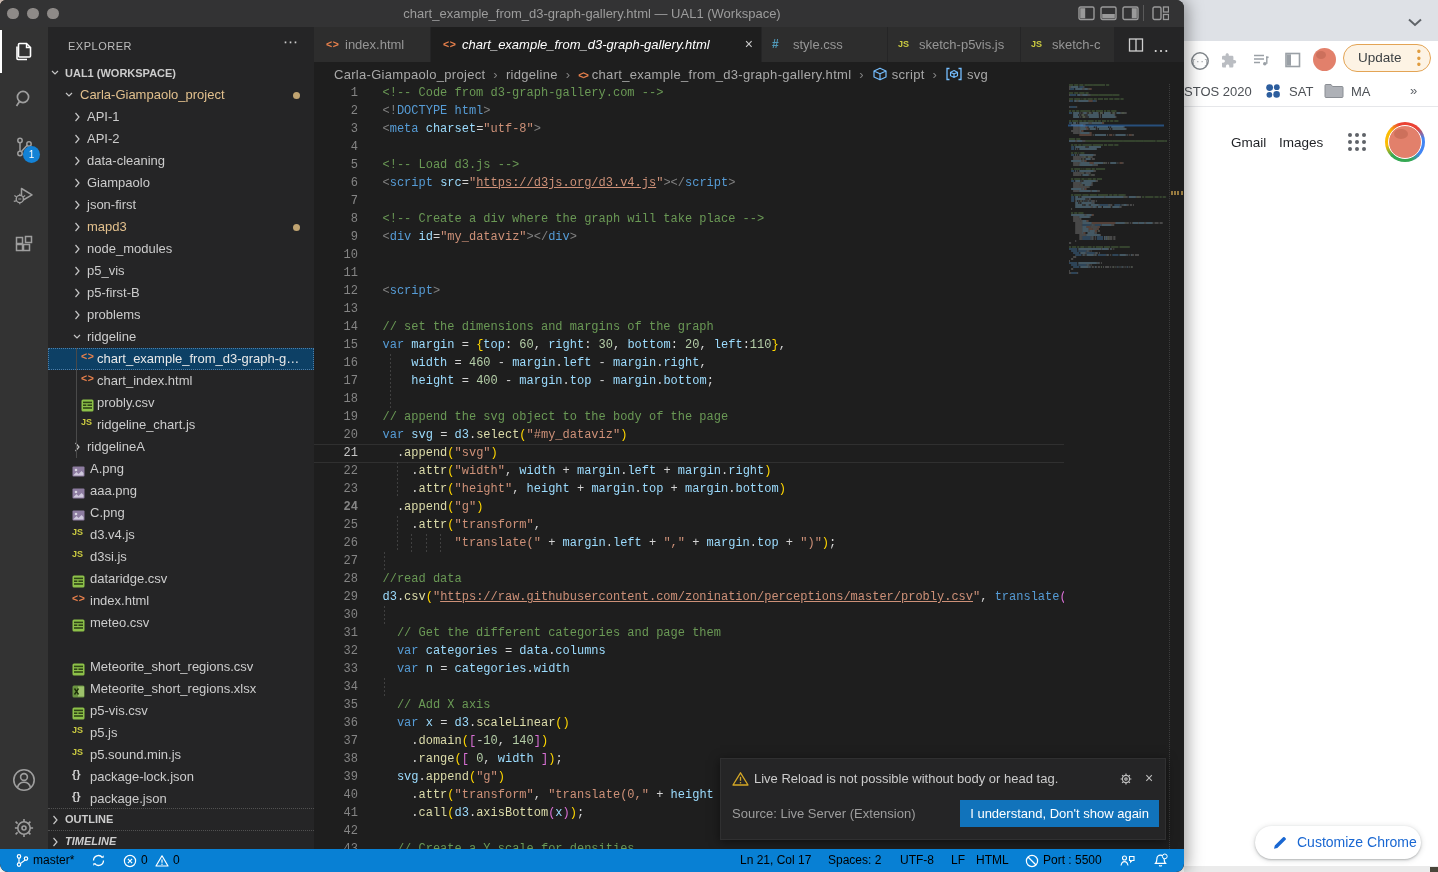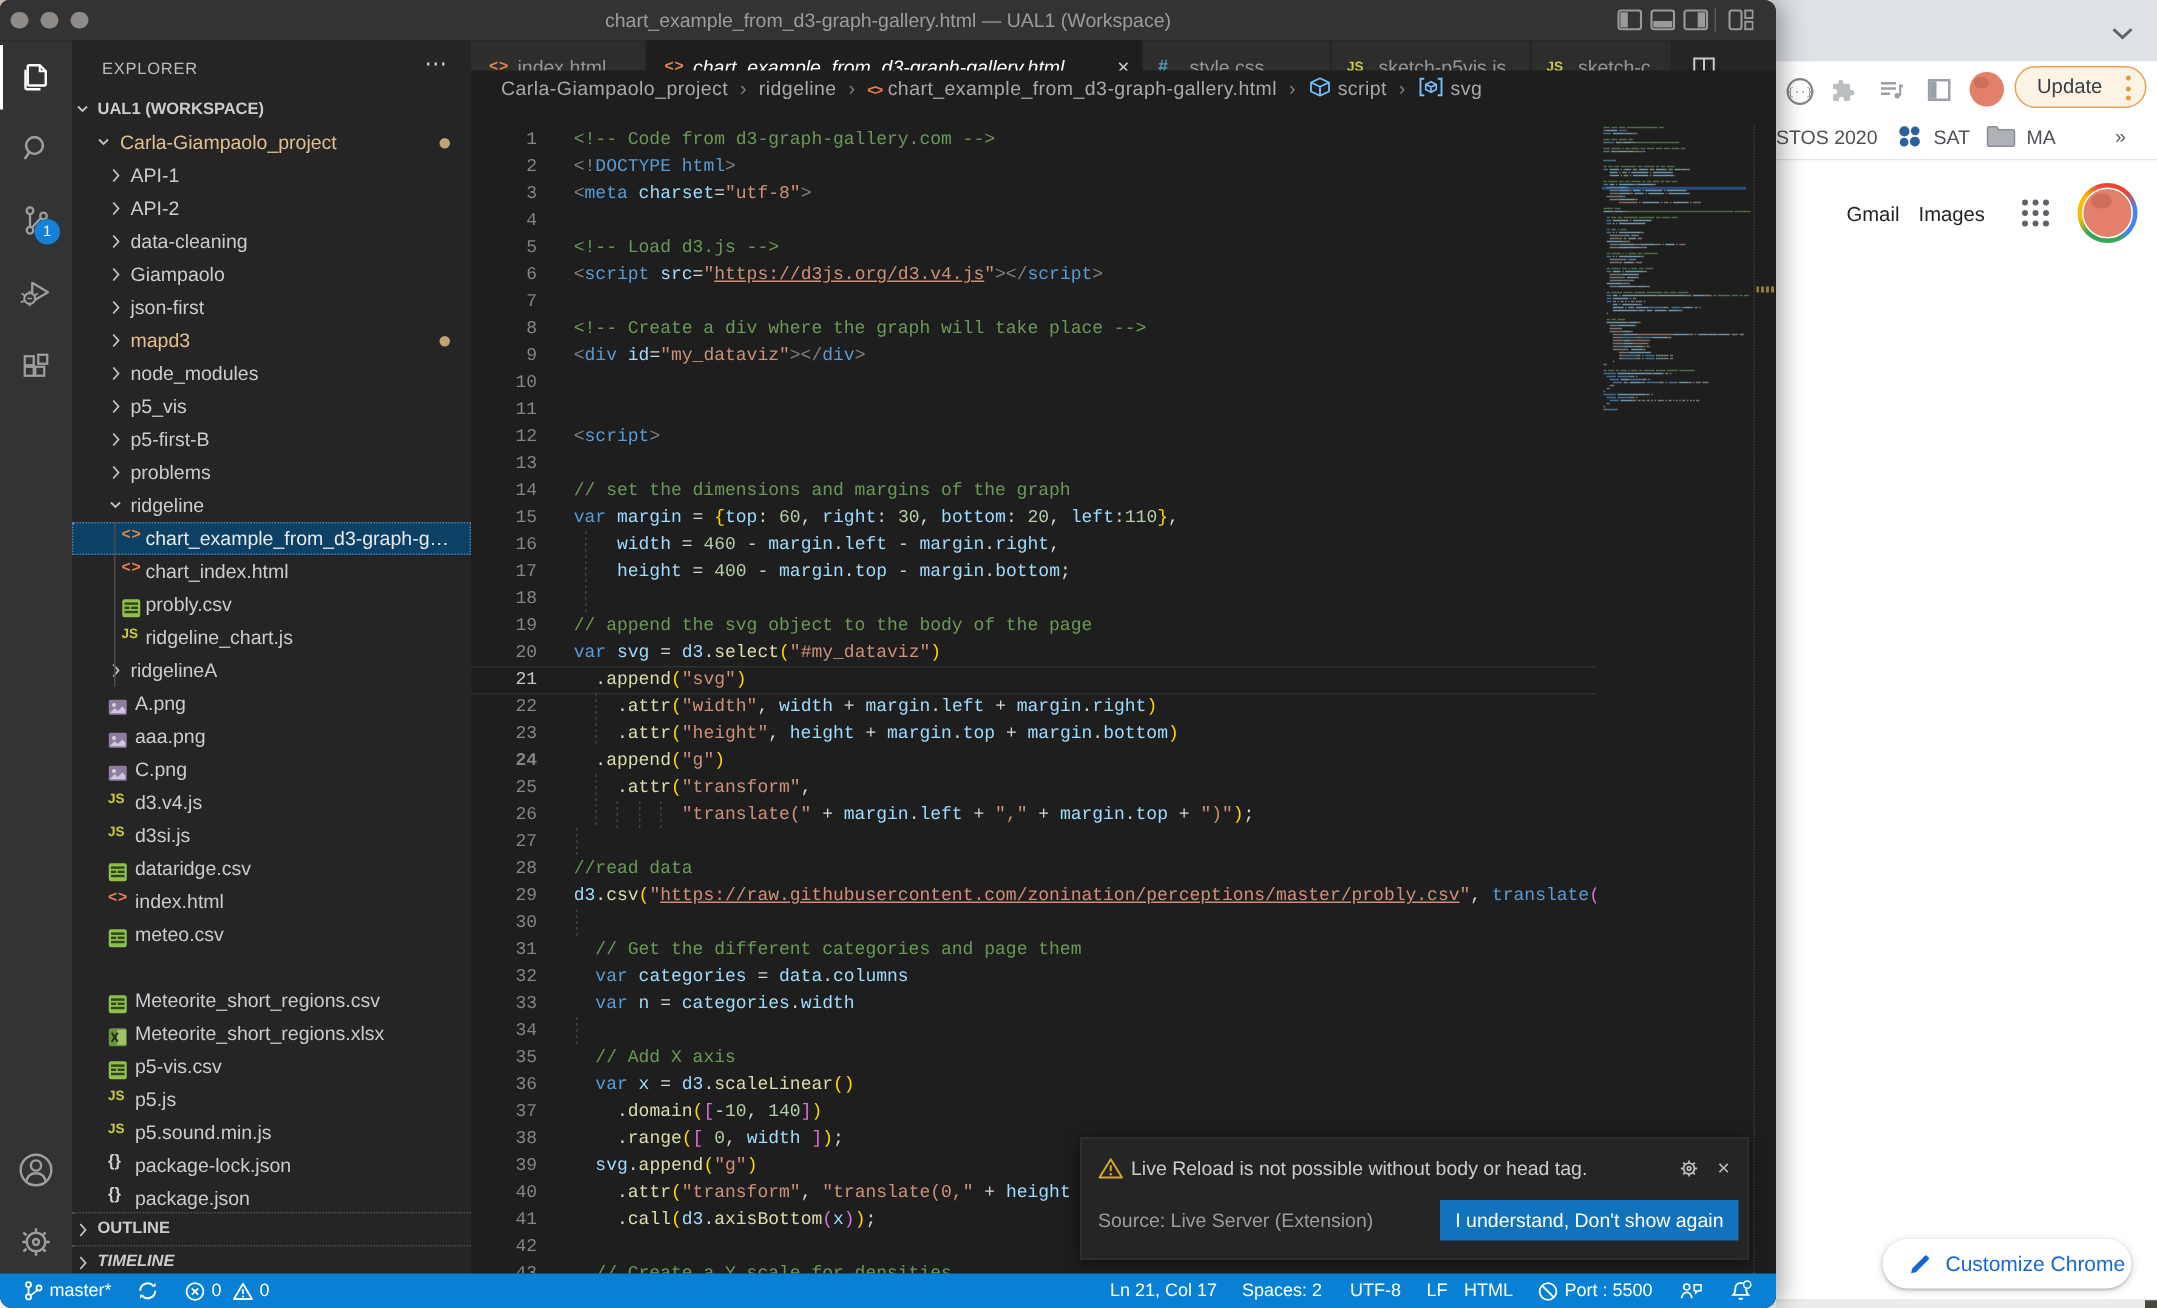--- a/index.html
+++ b/index.html
@@ -34,37 +34,37 @@
 .fi{position:absolute;width:16px;height:16px;line-height:16px;font-family:"Liberation Sans",sans-serif;}
 .fi-html{color:#e8804c;font-size:10.5px;font-weight:bold;letter-spacing:0.5px;}
 .fi-js{color:#cbcb41;font-size:9px;font-weight:bold;}
 .fi-json{color:#d0d0d0;font-size:11px;font-weight:bold;letter-spacing:0px;}
 #editor{left:314px;top:27px;width:870px;height:822px;background:#1e1e1e;}
 #tabs{left:0;top:0;width:870px;height:35px;background:#252526;}
 .tab{position:absolute;top:0;height:35px;background:#2d2d2d;border-right:1px solid #252526;color:#969696;font-size:13px;line-height:35px;white-space:nowrap;overflow:hidden;}
 .tab.active{background:#1e1e1e;color:#ffffff;}
 .tab .ti{position:absolute;top:0px;height:35px;line-height:35px;width:16px;font-family:"Liberation Sans",sans-serif;}
 #tabacts{position:absolute;right:0;top:0;width:69px;height:35px;background:#252526;color:#cfcfcf;}
-#breadcrumb{left:0;top:20px;width:870px;height:24px;background:#1e1e1e;color:#a9a9a9;font-size:13px;line-height:22px;white-space:nowrap;letter-spacing:.3px;}
+#breadcrumb{left:0;top:36px;width:870px;height:24px;background:#1e1e1e;color:#a9a9a9;font-size:13px;line-height:22px;white-space:nowrap;letter-spacing:.3px;}
 #breadcrumb .sep{color:#818181;font-size:13px;padding:0 4px;}
 #codewrap{left:0;top:57px;width:750px;height:765px;overflow:hidden;background:#1e1e1e;}
 .lnum{position:absolute;font-family:"Liberation Mono",monospace;font-size:12px;color:#858585;line-height:18px;width:36px;text-align:right;}
 .lnum.cur{color:#c6c6c6;}
 #code{position:absolute;left:68.5px;top:0;width:1400px;font-family:"Liberation Mono",monospace;font-size:12px;line-height:18px;color:#d4d4d4;}
 #code pre{font-family:inherit;height:18px;white-space:pre;}
 .cm{color:#6a9955;}.kw{color:#569cd6;}.id{color:#9cdcfe;}.st{color:#ce9178;}
 .nu{color:#b5cea8;}.fn{color:#dcdcaa;}.pu{color:#d4d4d4;}.tg{color:#808080;}
 .b1{color:#ffd700;}.b2{color:#da70d6;}.u{text-decoration:underline;}
 .iguide{position:absolute;width:1px;background:repeating-linear-gradient(to bottom,#404040 0 2px,transparent 2px 4px);}
 #curline{left:0;top:360px;width:750px;height:19px;border-top:1px solid #303030;border-bottom:1px solid #303030;}
 #minimap{left:750px;top:57px;width:105px;height:765px;background:#1e1e1e;}
 #ovruler{left:855px;top:57px;width:15px;height:765px;background:#1e1e1e;border-left:1px dotted #3d3d3d;}
 #toast{left:406px;top:731px;width:446px;height:82px;background:#252526;border:1px solid #303031;box-shadow:0 2px 10px rgba(0,0,0,.5);color:#cccccc;font-size:13px;}
 #toastbtn{position:absolute;right:6px;top:41px;height:27px;line-height:27px;padding:0 10px;background:#1173bb;color:#ffffff;font-size:13px;}
-#statusbar{left:0;top:849px;width:1184px;height:23px;background:#0880d4;color:#ffffff;font-size:12px;line-height:22px;border-radius:0 0 8px 8px;}
+#statusbar{left:0;top:849px;width:1184px;height:23px;background:#0880d4;color:#000000;font-size:12px;line-height:22px;border-radius:0 0 8px 8px;}
 #statusbar .item{position:absolute;top:0;white-space:nowrap;}
 </style></head>
 <body>
 <div class="abs" id="desk-tl"></div>
 <div class="abs" id="c-tabstrip"></div>
 <div class="abs" id="c-toolbar"></div>
 <div class="abs" id="c-bookmarks"></div>
 <div class="abs" id="c-content"></div>
 <div class="abs" style="left:1407px;top:15px;">
     <svg width="16" height="14" viewBox="0 0 16 14" style="">

